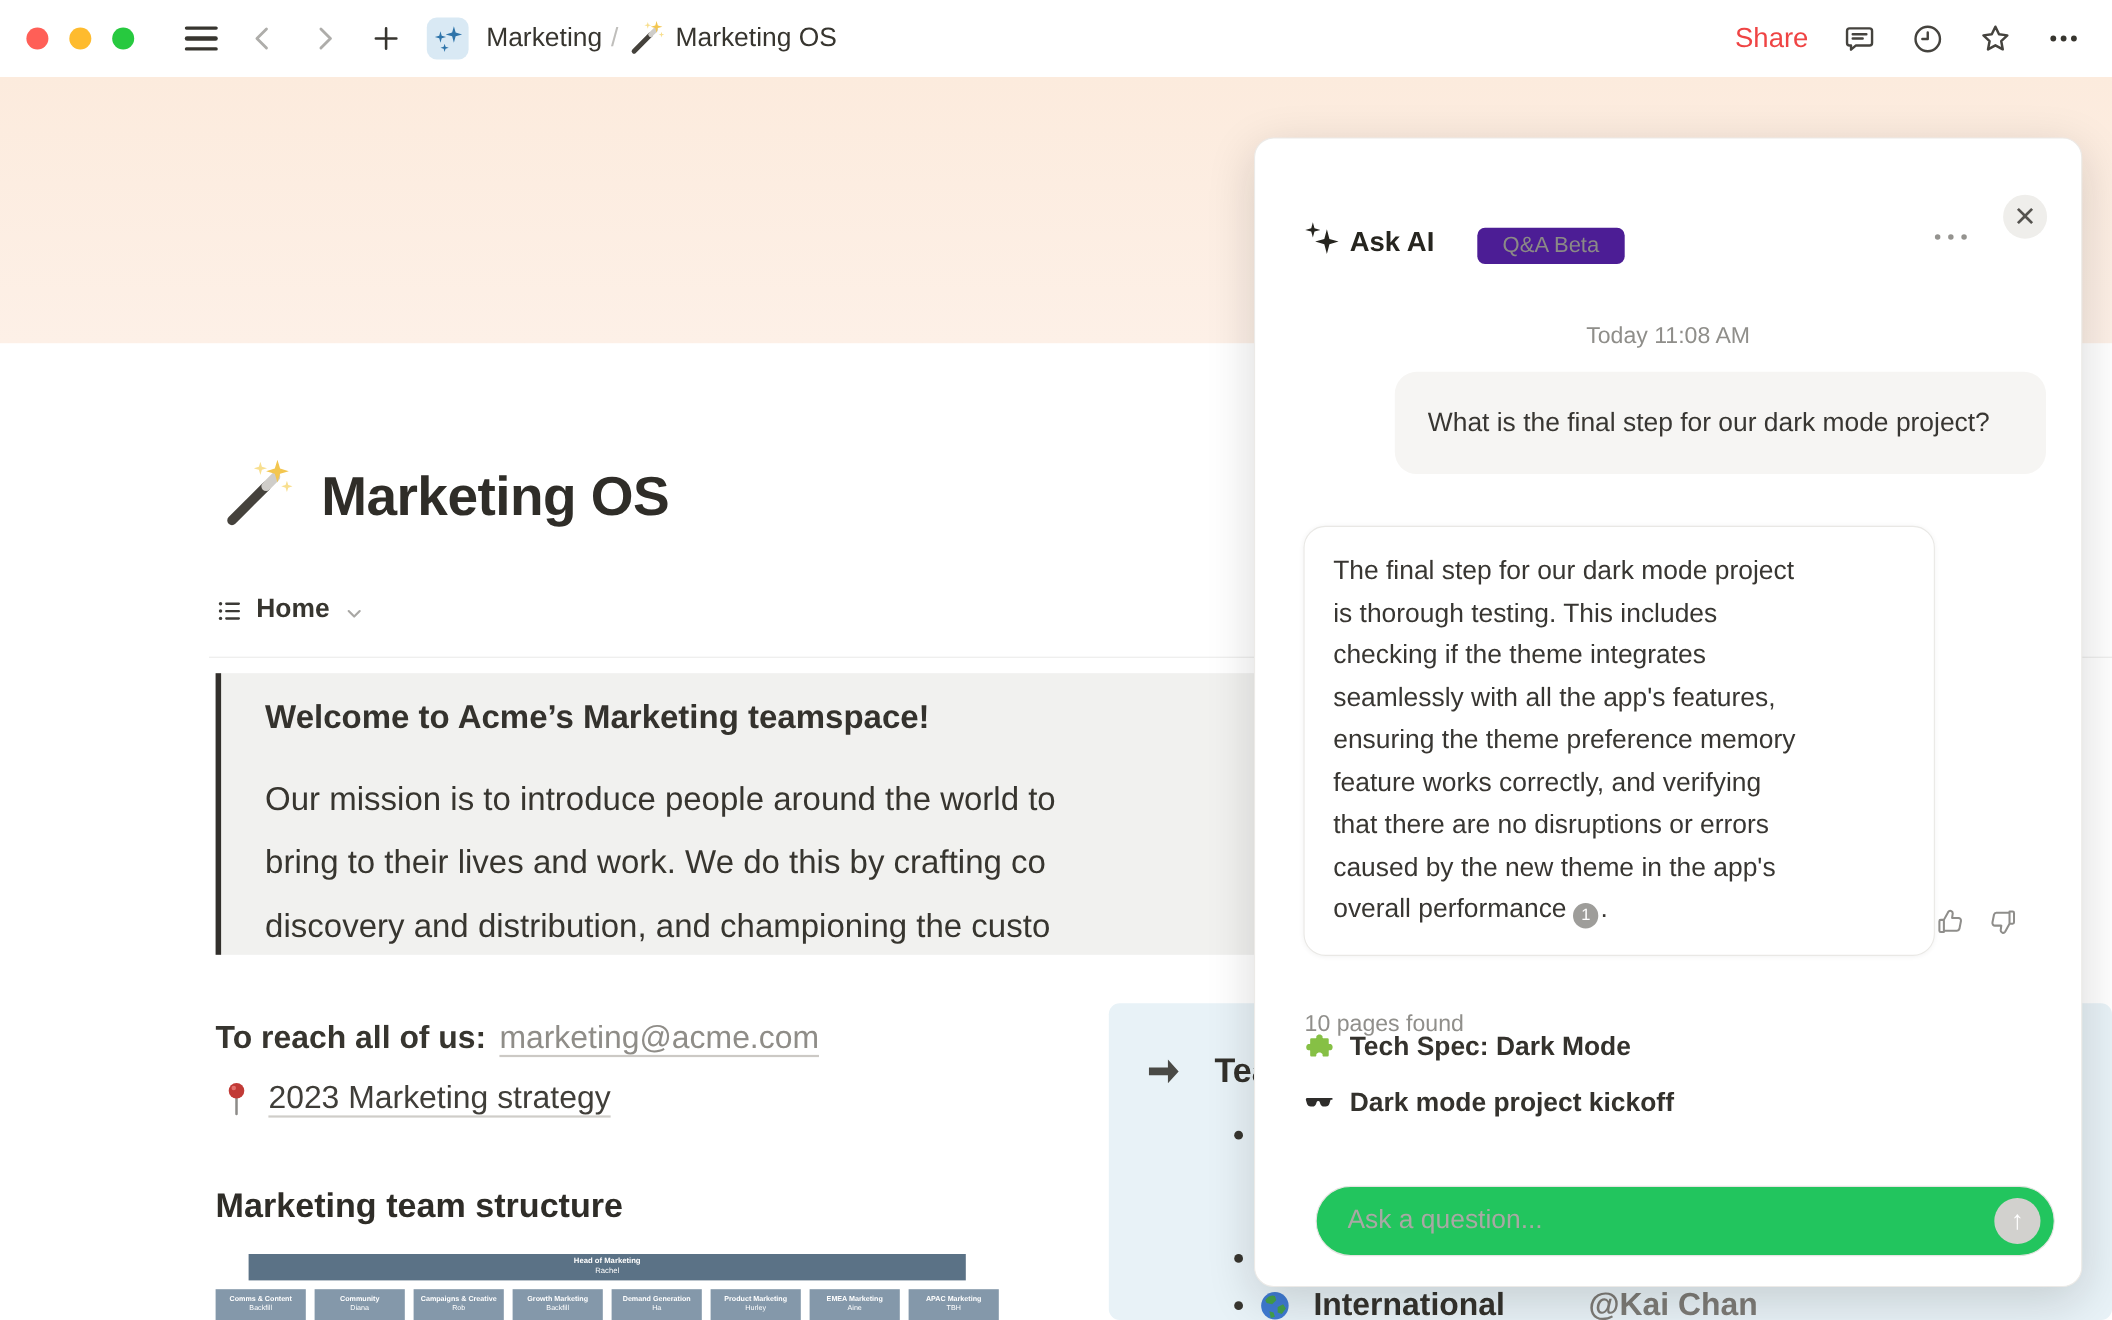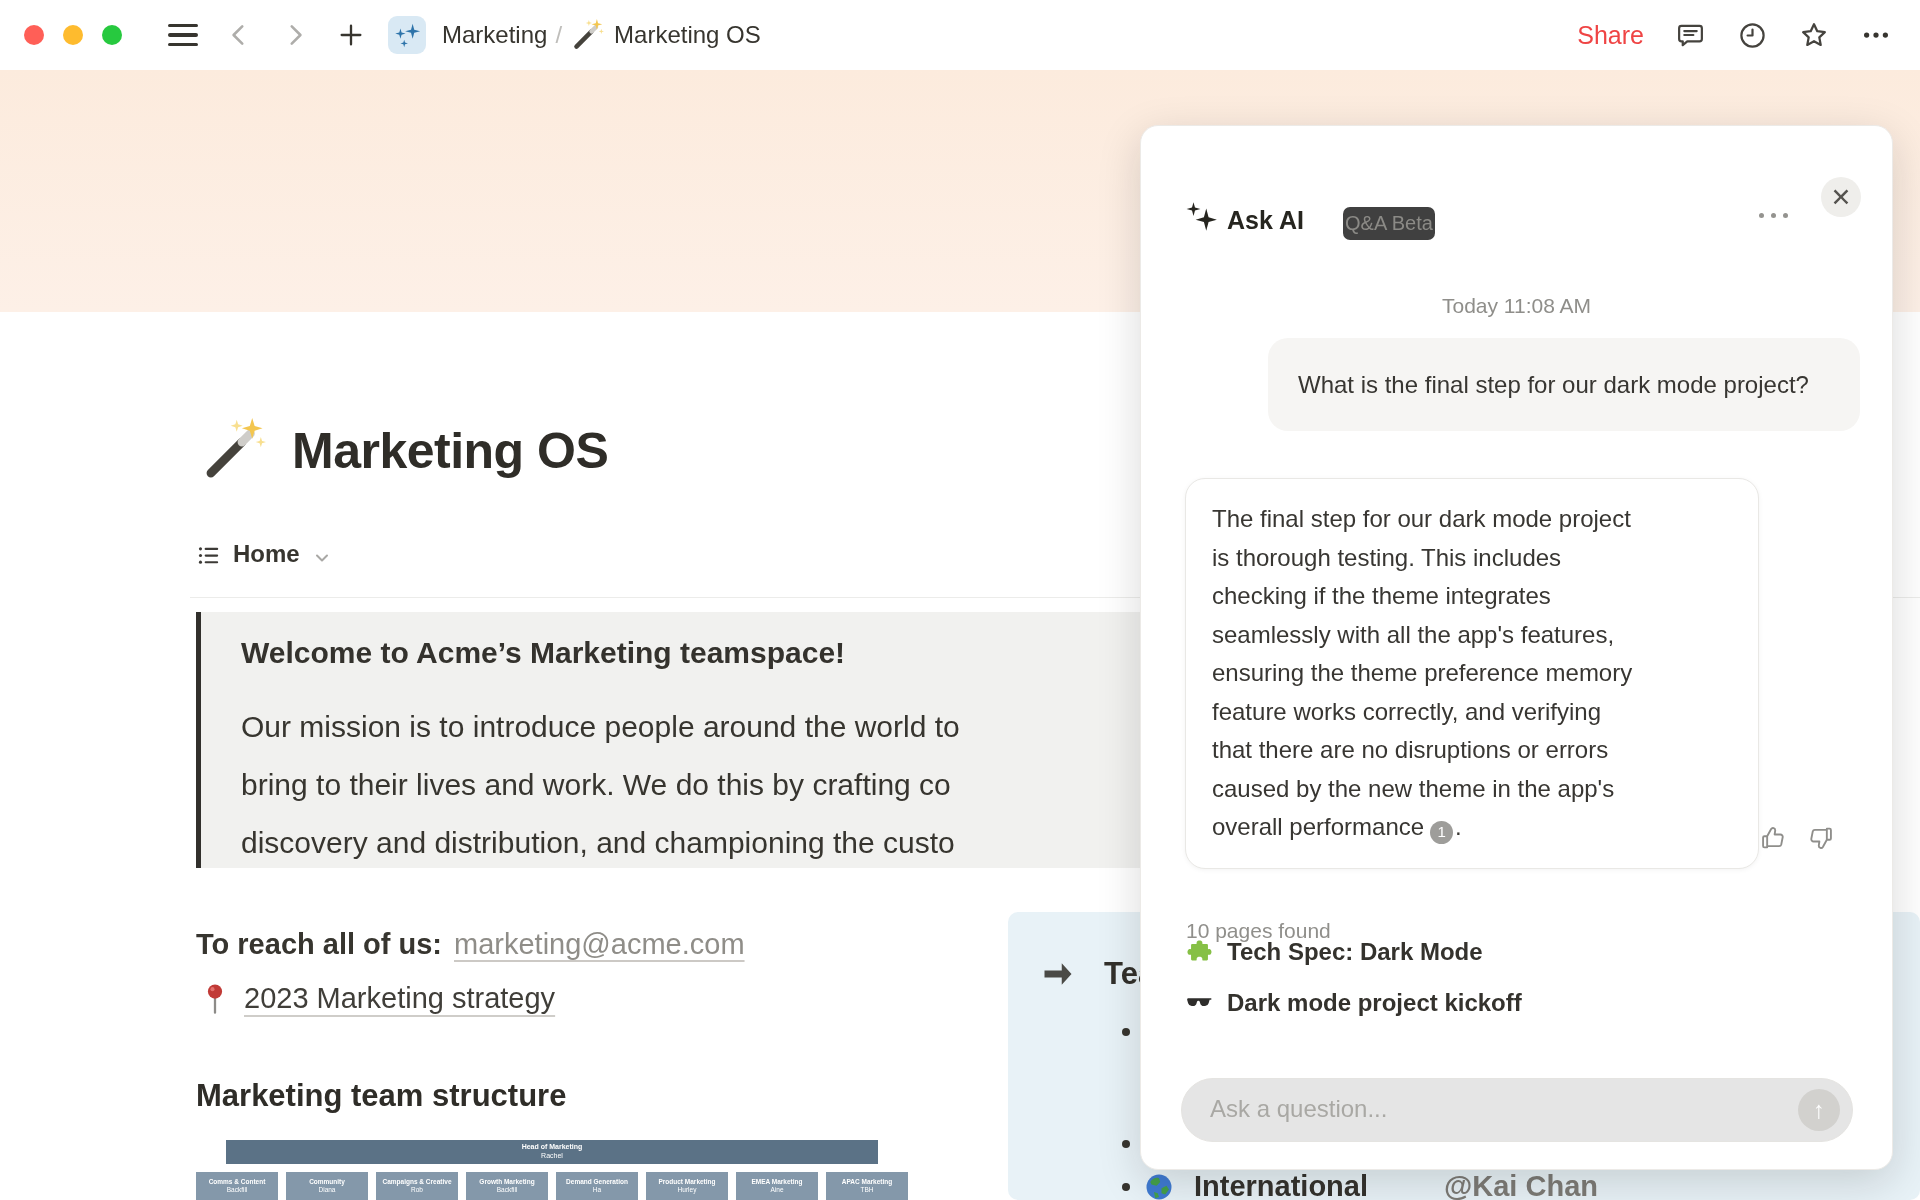--- a/index.html
+++ b/index.html
@@ -58,40 +58,40 @@
   #team-card-title { font-size:31px; font-weight:700; color:#32302b; }
   .dot { position:absolute; width:8px; height:8px; border-radius:50%; background:#37352f; }
   #intl-row { position:absolute; left:114px; top:258px; display:flex; align-items:center; gap:14px; }
   #intl-title { font-size:29px; font-weight:600; color:#34322d; margin-left:6px; }
   #intl-mention { font-size:29px; font-weight:600; color:#7d7b76; margin-left:62px; }
 
   
   #panel { position:absolute; left:1140px; top:125px; width:753px; height:1045px; background:#fff; border-radius:18px; border:1px solid #eceae7; box-shadow:0 12px 44px rgba(20,20,18,0.16); }
   #panel-sparkle { position:absolute; left:44px; top:74px; }
   #panel-title { position:absolute; left:86px; top:80px; font-size:25px; font-weight:700; color:#26251f; }
-  #panel-badge { position:absolute; left:202px; top:81px; background:#404040; color:#8b8a86; font-size:20px; padding:5px 2px; border-radius:7px; }
+  #panel-badge { position:absolute; left:202px; top:81px; background:#4c1d95; color:#8b8a86; font-size:20px; padding:5px 23px; border-radius:7px; }
   #panel-dots { position:absolute; left:608px; top:74px; width:48px; height:30px; display:flex; align-items:center; justify-content:center; gap:7px; cursor:pointer; }
   #panel-dots i { width:5px; height:5px; border-radius:50%; background:#94938f; }
   #panel-close { position:absolute; left:680px; top:51px; width:40px; height:40px; border-radius:50%; background:#efeeeb; display:flex; align-items:center; justify-content:center; font-size:25px; color:#55534f; cursor:pointer; }
   #panel-time { position:absolute; left:0; top:168px; width:100%; text-align:center; font-size:21px; color:#8f8e8a; }
 
   #q-bubble { position:absolute; left:127px; top:212px; width:592px; background:#f6f5f3; border-radius:20px; padding:26px 30px; font-size:24px; line-height:41px; color:#383632; }
   #a-bubble { position:absolute; left:44px; top:352px; width:574px; background:#fff; border:1px solid #e9e8e5; border-radius:20px; padding:21px 26px; font-size:24px; line-height:38.5px; color:#383632; box-shadow:0 1px 5px rgba(0,0,0,0.05); }
   #a-bubble div { white-space:nowrap; }
   .cite { display:inline-flex; align-items:center; justify-content:center; width:23px; height:23px; border-radius:50%; background:#9e9d9a; color:#fff; font-size:15px; vertical-align:-2px; margin:0 2px 0 6px; cursor:pointer; }
   #feedback { position:absolute; left:618px; top:698px; display:flex; gap:20px; }
   .fb { width:28px; height:28px; cursor:pointer; }
 
   #pages-found { position:absolute; left:45px; top:770px; font-size:21px; color:#908f8b;margin-top:23px; }
   #sources { position:absolute; left:45px; top:800px; width:660px; }
   .src-row { height:51px; display:flex; align-items:center; gap:14px; cursor:pointer; }
   .src-title { font-size:24px; font-weight:600; color:#34322d; }
   .src-icon { width:27px; height:27px; display:flex; align-items:center; justify-content:center; }
 
-  #ask-input { position:absolute; left:40px; top:952px; width:672px; height:64px; border:1.5px solid #e5e4e1; border-radius:33px; background:#e5e5e5; }
+  #ask-input { position:absolute; left:55px; top:952px; width:672px; height:64px; border:1.5px solid #e5e4e1; border-radius:33px; background:#22c55e; }
   #ask-input input { position:absolute; left:28px; top:0; width:560px; height:60px; border:none; outline:none; font-size:24px; color:#37352f; font-family:"Liberation Sans",sans-serif; background:transparent; }
   #ask-input input::placeholder { color:#a9a8a4; }
   #send-btn { position:absolute; right:12px; top:10px; width:42px; height:42px; border-radius:50%; background:#d2d1ce; display:flex; align-items:center; justify-content:center; cursor:pointer; }
   #send-btn span { color:#fff; font-size:24px; font-weight:700; line-height:1; }
 </style>
 </head>
 <body>
 
 <div id="toolbar">
   <div class="traffic">

